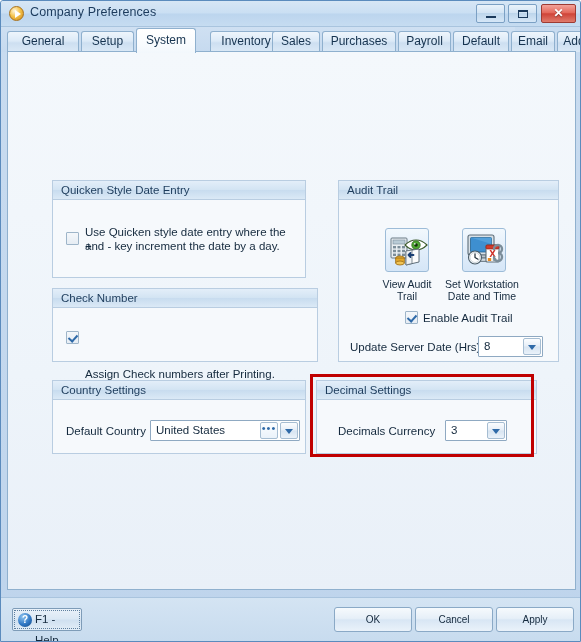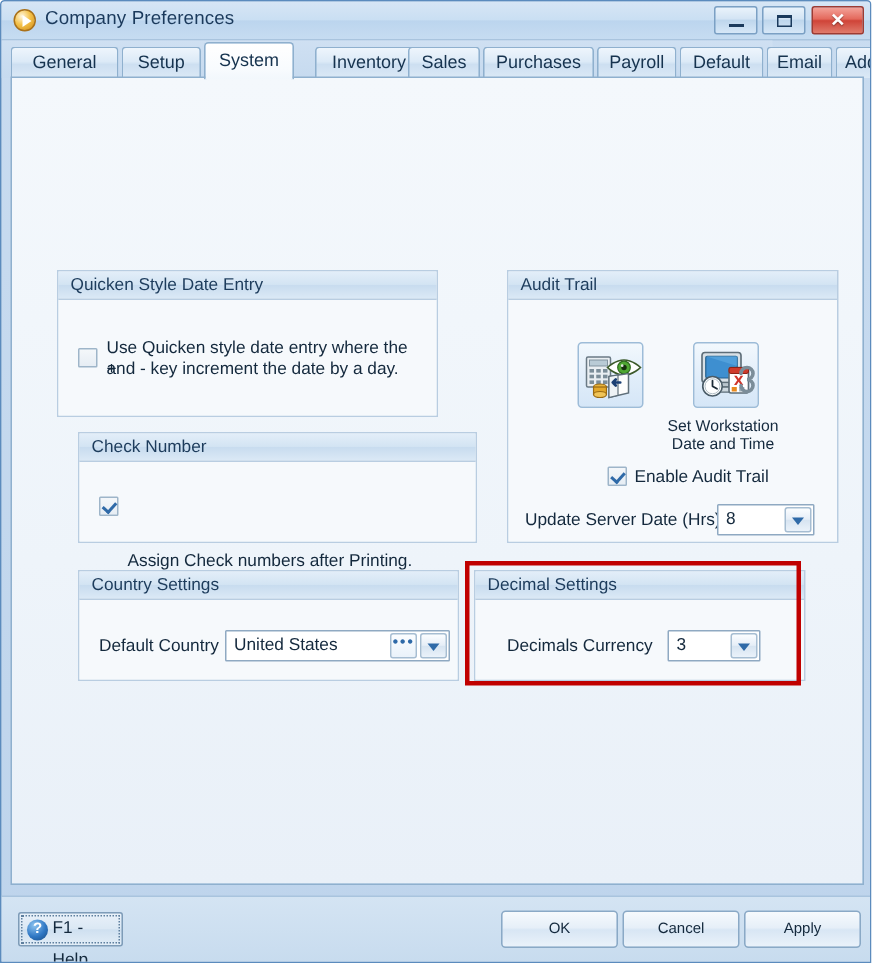--- a/index.html
+++ b/index.html
@@ -350,21 +350,21 @@
     <div class="tab" style="left:271px; width:48px;">Sales</div>
     <div class="tab" style="left:321px; width:74px;">Purchases</div>
     <div class="tab" style="left:397px; width:53px;">Payroll</div>
     <div class="tab" style="left:452px; width:56px;">Default</div>
     <div class="tab" style="left:510px; width:44px;">Email</div>
     <div class="tab" style="left:556px; width:60px;">Add-Ons</div>
   </div>
 
   <div class="page">
 
-    <div class="group" style="left:30px; top:128px; width:254px; height:98px;">
+    <div class="group" style="left:44px; top:128px; width:254px; height:98px;">
       <div class="group-header">Quicken Style Date Entry</div>
       <div class="group-body">
         <div class="chk" style="left:13px; top:32px;"></div>
         <div class="chk-label" style="left:32px; top:25px; width:205px;">Use Quicken style date entry where the +</div>
         <div class="chk-label" style="left:32px; top:39px; width:205px;">and - key increment the date by a day.</div>
       </div>
     </div>
 
     <div class="group" style="left:44px; top:236px; width:266px; height:74px;">
       <div class="group-header">Check Number</div>
@@ -410,20 +410,24 @@
             <circle cx="30" cy="16" r="1.8" fill="#16300d"></circle>
             <circle cx="28.8" cy="14.8" r="0.9" fill="#ffffff" opacity="0.85"></circle>
             <path d="M20 22 L20 36 L33 33 L33 20 Z" fill="#fdfdfd" stroke="#5f6f7a" stroke-width="1"></path>
             <path d="M20 22 L20 36 L26 34.5 L26 21 Z" fill="#eef2f5" stroke="#5f6f7a" stroke-width="0.8"></path>
             <path d="M27.5 26 L22.5 26 M22.5 26 L24.5 24 M22.5 26 L24.5 28" stroke="#1b3f73" stroke-width="1.8" fill="none" stroke-linecap="round" stroke-linejoin="round"></path>
             <ellipse cx="14" cy="29" rx="4.3" ry="2" fill="#e8b33a" stroke="#9a6a12" stroke-width="0.8"></ellipse>
             <rect x="9.7" y="29" width="8.6" height="5" fill="#e3a82b" stroke="#9a6a12" stroke-width="0.8"></rect>
             <ellipse cx="14" cy="34" rx="4.3" ry="2" fill="#f0c457" stroke="#9a6a12" stroke-width="0.8"></ellipse>
           </svg>
         </div>
+        <div class="iconcap" style="left:26px; top:78px;">
+          <span>View Audit</span><br>
+          <span>Trail</span>
+        </div>
 
         <div class="iconbtn" style="left:123px; top:28px;">
           <svg width="42" height="42" viewBox="0 0 42 42">
             <rect x="5" y="6" width="26" height="20" rx="2" fill="#d8e0e6" stroke="#5d6d78" stroke-width="1.1"></rect>
             <rect x="7.5" y="8.5" width="21" height="14.5" rx="1" fill="#3e8fd0" stroke="#24618f" stroke-width="0.8"></rect>
             <path d="M7.5 8.5 L28.5 8.5 L28.5 15 Z" fill="#63aee4" opacity="0.55"></path>
             <rect x="13" y="26" width="10" height="3" fill="#b9c5cd" stroke="#5d6d78" stroke-width="0.8"></rect>
             <rect x="7" y="29" width="22" height="3.4" rx="1" fill="#cdd8df" stroke="#5d6d78" stroke-width="0.9"></rect>
             <circle cx="12" cy="28.5" r="6.5" fill="#fafcfd" stroke="#4a5c68" stroke-width="1.1"></circle>
             <circle cx="12" cy="28.5" r="5" fill="#ffffff" stroke="#9aa9b3" stroke-width="0.5"></circle>

